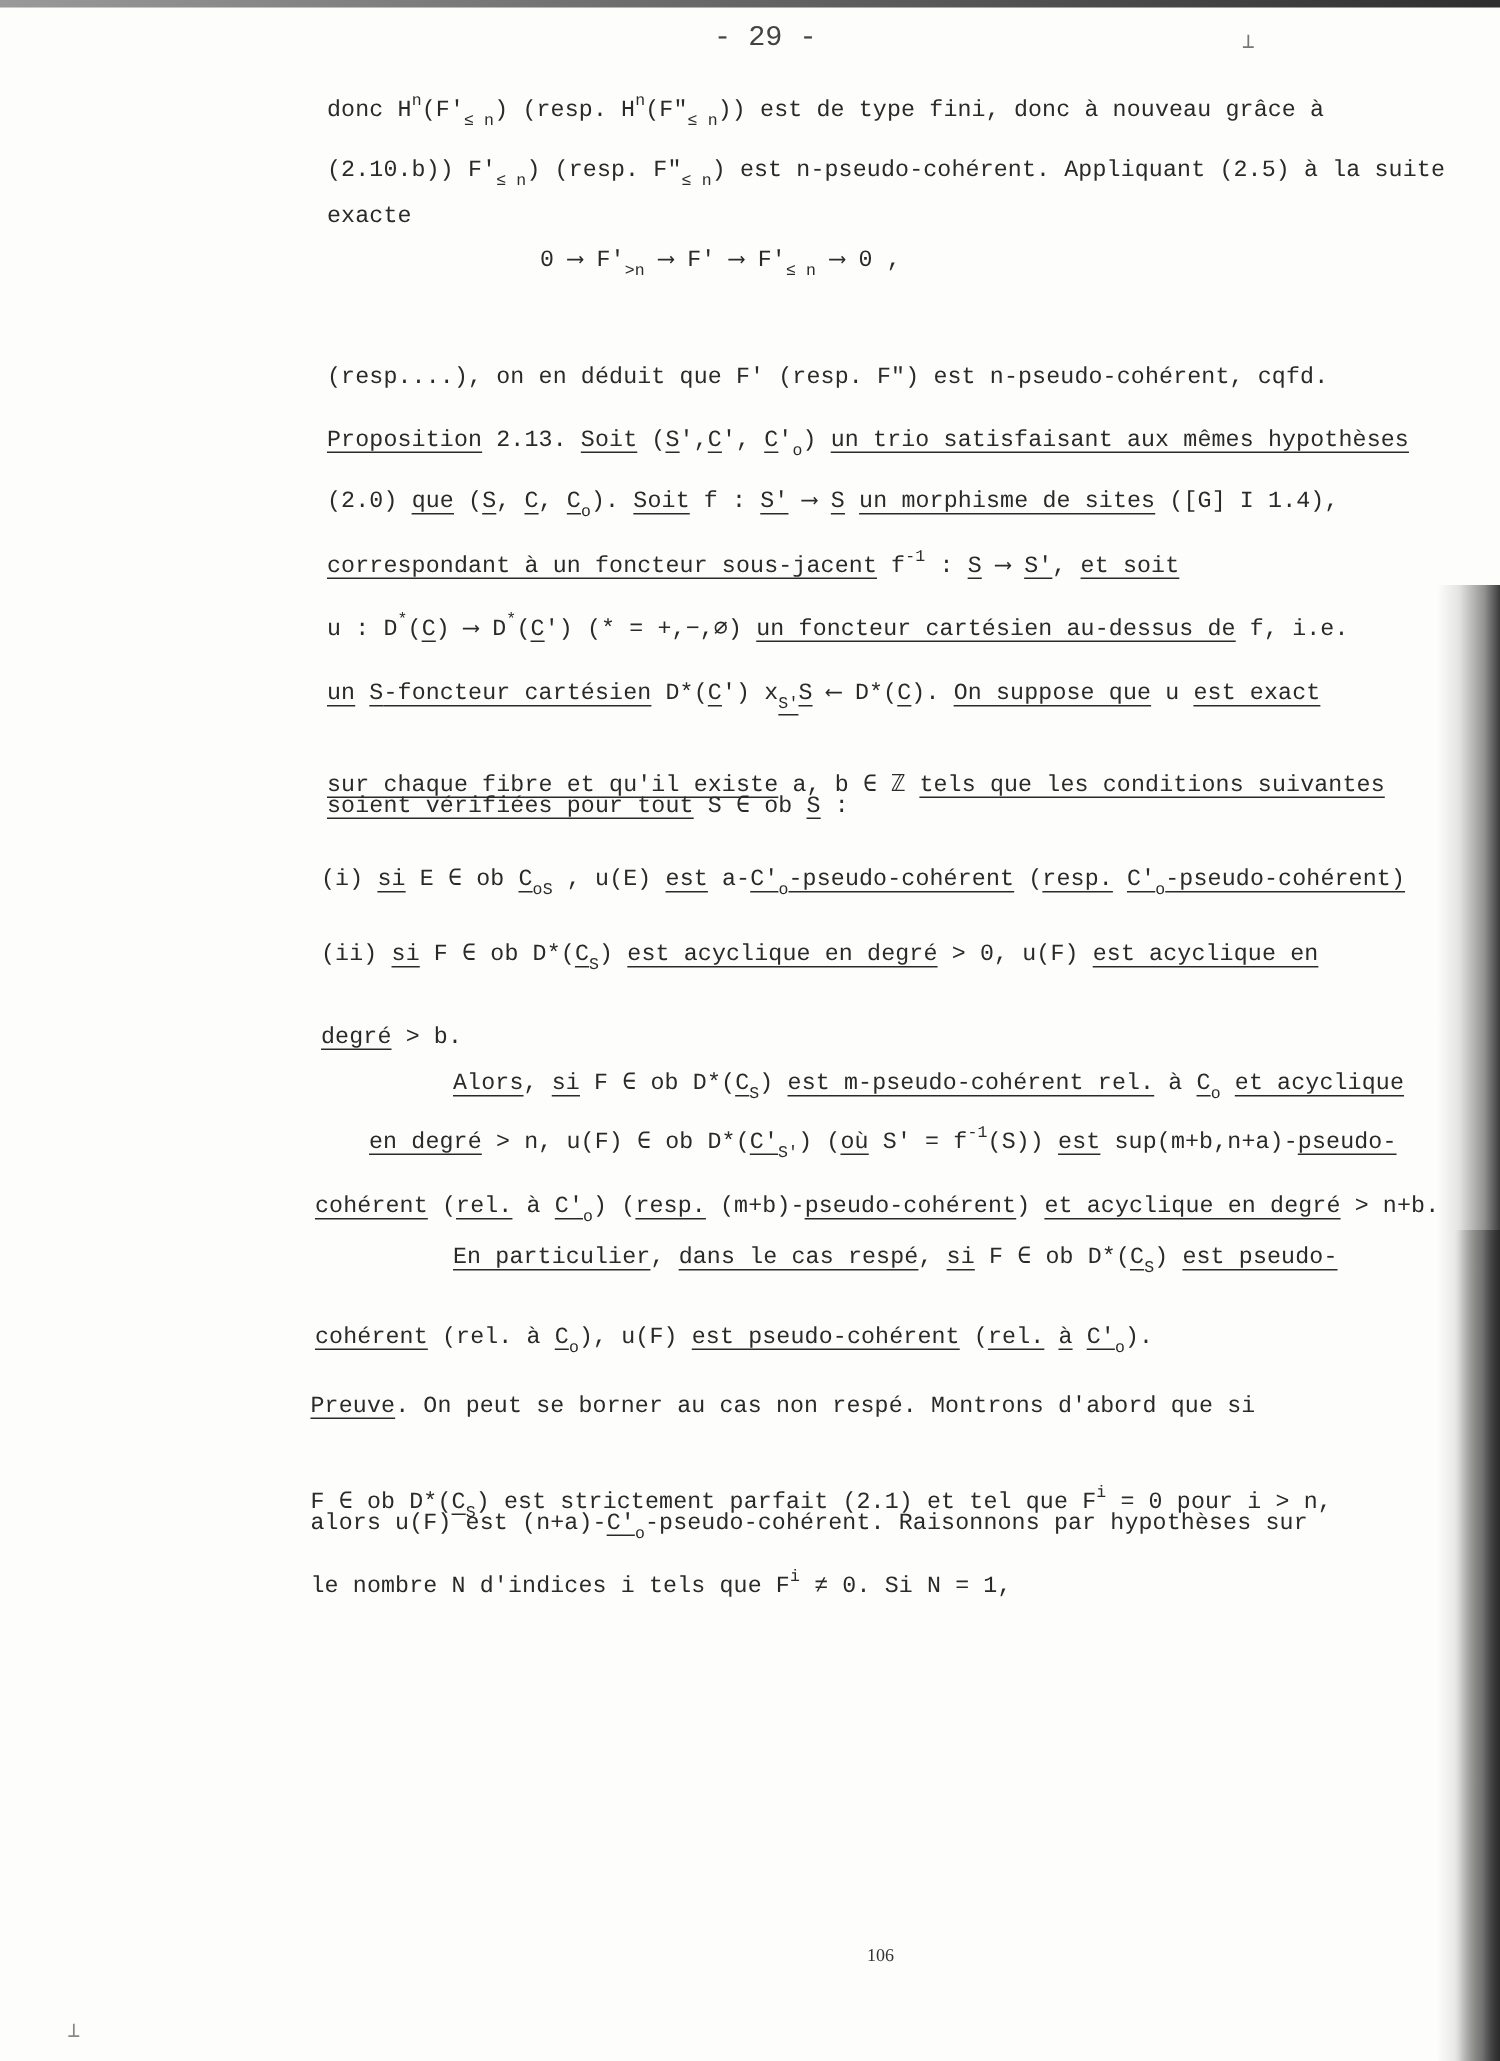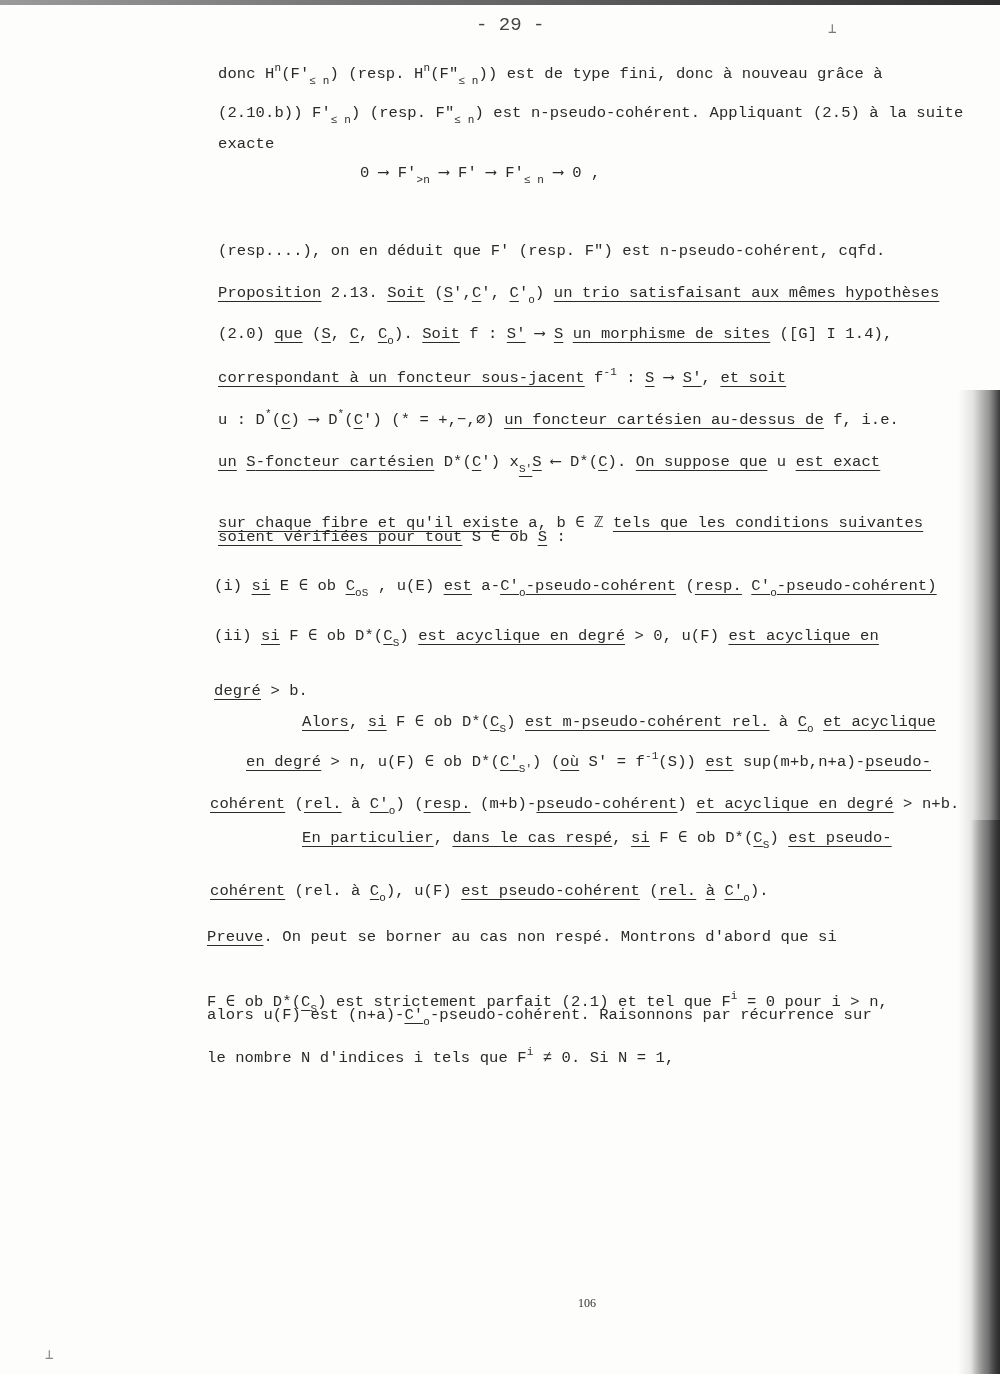--- a/index.html
+++ b/index.html
@@ -71,18 +71,18 @@
 <div class="t" style="left:210px;top:795px;"><span class="u">cohérent</span><span> (</span><span class="u">rel.</span><span> à </span><span class="u">C'</span><sub>o</sub><span>) (</span><span class="u">resp.</span><span> (m+b)-</span><span class="u">pseudo-cohérent</span><span>) </span><span class="u">et acyclique en degré</span><span> &gt; n+b.</span></div>
 
 <div class="t" style="left:302px;top:828px;"><span class="u">En particulier</span><span>, </span><span class="u">dans le cas respé</span><span>, </span><span class="u">si</span><span> F ∈ ob D*(</span><span class="u">C</span><sub>S</sub><span>) </span><span class="u">est pseudo-</span></div>
 
 <div class="t" style="left:210px;top:866px;margin-top:16px;"><span class="u">cohérent</span><span> (rel. à </span><span class="u">C</span><sub>o</sub><span>), u(F) </span><span class="u">est pseudo-cohérent</span><span> (</span><span class="u">rel.</span><span> </span><span class="u">à</span><span> </span><span class="u">C'</span><sub>o</sub><span>).</span></div>
 
 <div class="t" style="left:207px;top:928px;"><span class="u">Preuve</span><span>. On peut se borner au cas non respé. Montrons d'abord que si</span></div>
 
 <div class="t" style="left:207px;top:966px;margin-top:24px;"><span>F ∈ ob D*(</span><span class="u">C</span><sub>S</sub><span>) est strictement parfait (2.1) et tel que F</span><sup>i</sup><span> = 0 pour i &gt; n,</span></div>
 
-<div class="t" style="left:207px;top:1006px;"><span>alors u(F) est (n+a)-</span><span class="u">C'</span><sub>o</sub><span>-pseudo-cohérent. Raisonnons par récurrence sur</span></div>
+<div class="t" style="left:207px;top:1006px;"><span>alors u(F) est (n+a)-</span><span class="u">C'</span><sub>o</sub><span>-pseudo-cohérent. Raisonnons par hypothèses sur</span></div>
 
 <div class="t" style="left:207px;top:1046px;"><span>le nombre N d'indices i tels que F</span><sup>i</sup><span> ≠ 0. Si N = 1,</span></div>
 
 <div class="pagenum">106</div>
 <div class="mark-bl">⊥</div>
 
 </body></html>

